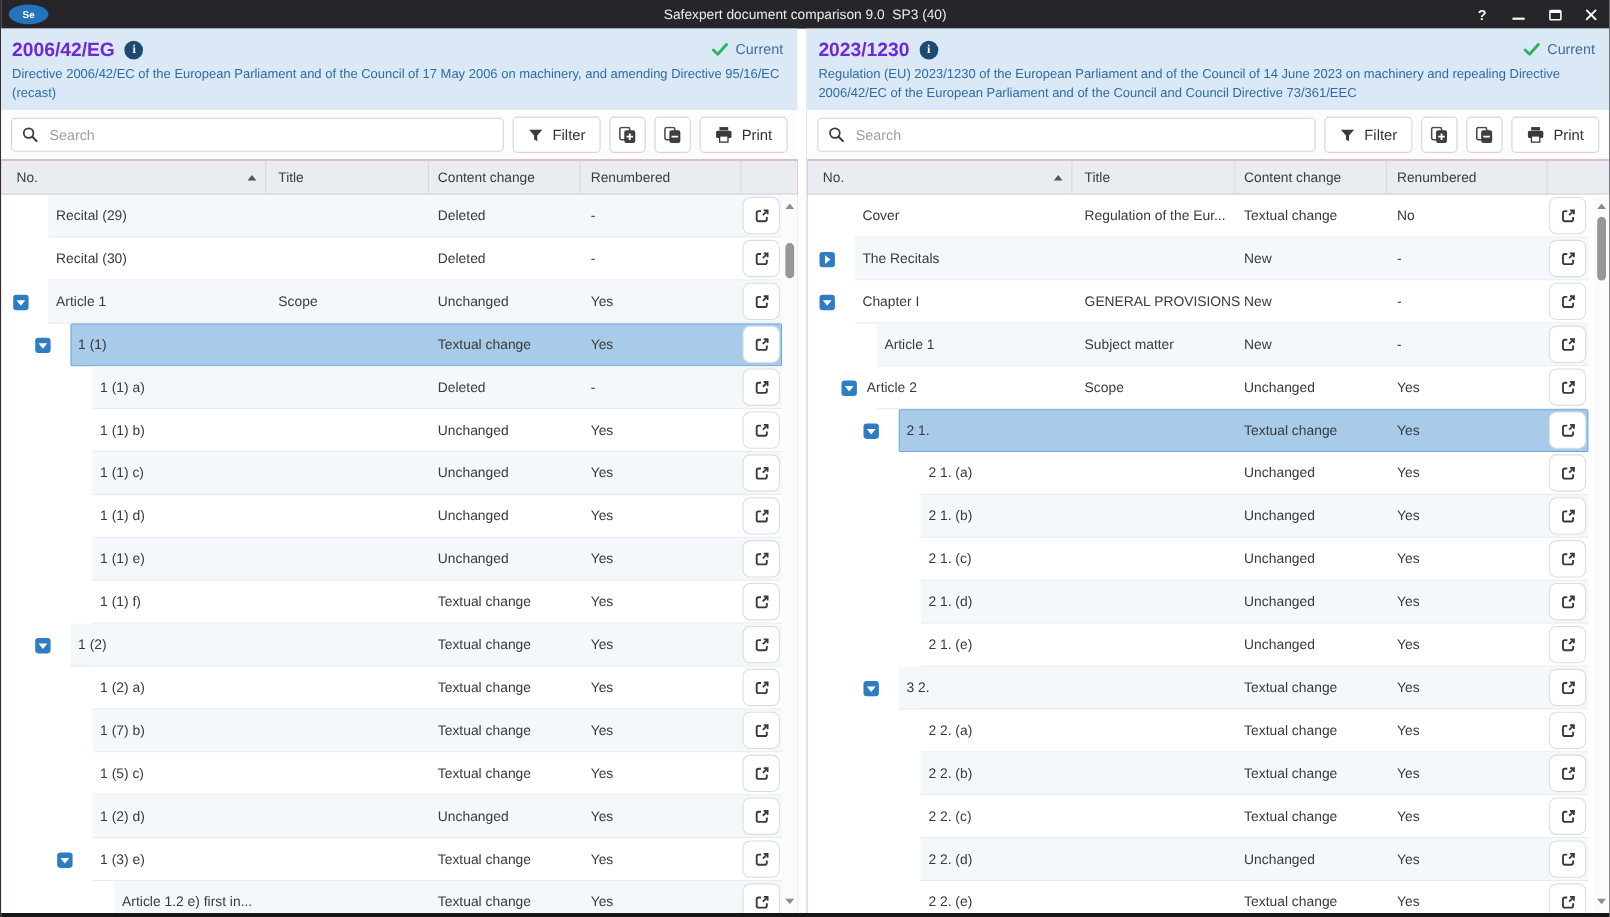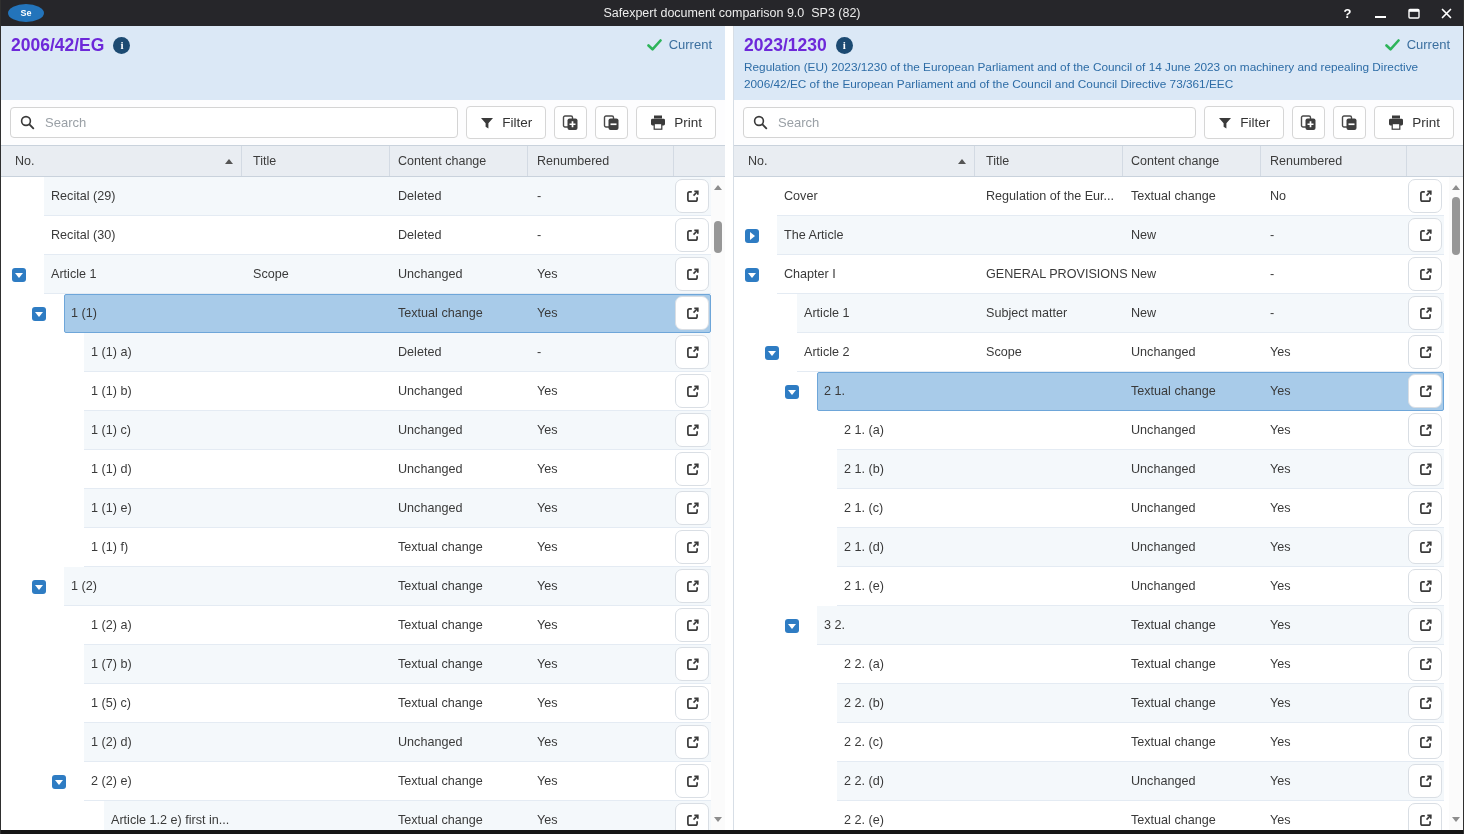--- a/index.html
+++ b/index.html
@@ -66,21 +66,21 @@
   .panel-right .thumb{top:20px;height:58px;}
   .bottom-edge{position:absolute;left:0;right:0;bottom:0;height:4px;background:#161616;}
 </style>
 </head>
 <body>
 
 <div class="window">
 
   <div class="titlebar">
     <div class="logo">Se</div>
-    <div class="tb-title">Safexpert document comparison 9.0  SP3 (82)</div>
+    <div class="tb-title">Safexpert document comparison 9.0  SP3 (40)</div>
     <div class="tb-controls">
       <div class="tb-btn">
           <b>?</b>
         </div>
       <div class="tb-btn">
           <span class="min-bar"></span>
         </div>
       <div class="tb-btn">
         <svg width="12" height="11" viewBox="0 0 12 11">
           <rect x="1" y="1.5" width="10" height="8.5" rx="1" fill="none" stroke="#fff" stroke-width="1.4"></rect>
@@ -102,20 +102,21 @@
         <div class="doc-line">
           <span class="doc-number">2006/42/EG</span>
           <span class="info-icon">i</span>
         </div>
         <div class="current-box">
           <svg width="15" height="12" viewBox="0 0 15 12">
             <path d="M1.5 6.5 L5.5 10.3 L13.5 1.5" stroke="#2db45a" stroke-width="2.6" fill="none" stroke-linecap="round" stroke-linejoin="round"></path>
           </svg>
           <span>Current</span>
         </div>
+        <div class="desc">Directive 2006/42/EC of the European Parliament and of the Council of 17 May 2006 on machinery, and amending Directive 95/16/EC (recast)</div>
       </div>
 
       <div class="toolbar">
         <div class="search-box">
           <svg width="15" height="15" viewBox="0 0 15 15">
             <circle cx="6" cy="6" r="4.4" fill="none" stroke="#3a3a3a" stroke-width="1.6"></circle>
             <line x1="9.4" y1="9.4" x2="13.3" y2="13.3" stroke="#3a3a3a" stroke-width="1.9" stroke-linecap="round"></line>
           </svg>
           <input type="text" placeholder="Search" style="">
         </div>
@@ -365,21 +366,21 @@
                   <path d="M8.5 6.6 L12.6 2.5" fill="none" stroke="#3a3a3a" stroke-width="1.7"></path>
                   <path d="M9.3 2.3 H12.8 V5.8" fill="none" stroke="#3a3a3a" stroke-width="1.7"></path>
                 </svg>
               </button>
             </div>
             <div class="trow">
               <div class="rowbg" style="left: 83px;"></div>
               <span class="tree-btn" style="left: 51px;">
                 <i class="tri-down"></i>
               </span>
-              <span class="cell" style="left: 90px;">2 (2) e)</span>
+              <span class="cell" style="left: 90px;">1 (3) e)</span>
               <span class="cell" style="left: 397px;">Textual change</span>
               <span class="cell" style="left: 536px;">Yes</span>
               <button class="open-btn">
                 <svg width="15" height="15" viewBox="0 0 15 15">
                   <path d="M6.8 2.9 H4.6 Q2.9 2.9 2.9 4.6 V10.4 Q2.9 12.1 4.6 12.1 H10.4 Q12.1 12.1 12.1 10.4 V8.2" fill="none" stroke="#3a3a3a" stroke-width="1.7"></path>
                   <path d="M8.5 6.6 L12.6 2.5" fill="none" stroke="#3a3a3a" stroke-width="1.7"></path>
                   <path d="M9.3 2.3 H12.8 V5.8" fill="none" stroke="#3a3a3a" stroke-width="1.7"></path>
                 </svg>
               </button>
             </div>
@@ -485,21 +486,21 @@
                   <path d="M8.5 6.6 L12.6 2.5" fill="none" stroke="#3a3a3a" stroke-width="1.7"></path>
                   <path d="M9.3 2.3 H12.8 V5.8" fill="none" stroke="#3a3a3a" stroke-width="1.7"></path>
                 </svg>
               </button>
             </div>
             <div class="trow">
               <div class="rowbg shaded" style="left: 43px;"></div>
               <span class="tree-btn" style="left: 11px;">
                 <i class="tri-right"></i>
               </span>
-              <span class="cell" style="left: 50px;">The Article</span>
+              <span class="cell" style="left: 50px;">The Recitals</span>
               <span class="cell" style="left: 397px;">New</span>
               <span class="cell" style="left: 536px;">-</span>
               <button class="open-btn">
                 <svg width="15" height="15" viewBox="0 0 15 15">
                   <path d="M6.8 2.9 H4.6 Q2.9 2.9 2.9 4.6 V10.4 Q2.9 12.1 4.6 12.1 H10.4 Q12.1 12.1 12.1 10.4 V8.2" fill="none" stroke="#3a3a3a" stroke-width="1.7"></path>
                   <path d="M8.5 6.6 L12.6 2.5" fill="none" stroke="#3a3a3a" stroke-width="1.7"></path>
                   <path d="M9.3 2.3 H12.8 V5.8" fill="none" stroke="#3a3a3a" stroke-width="1.7"></path>
                 </svg>
               </button>
             </div>
@@ -532,21 +533,21 @@
                   <path d="M8.5 6.6 L12.6 2.5" fill="none" stroke="#3a3a3a" stroke-width="1.7"></path>
                   <path d="M9.3 2.3 H12.8 V5.8" fill="none" stroke="#3a3a3a" stroke-width="1.7"></path>
                 </svg>
               </button>
             </div>
             <div class="trow">
               <div class="rowbg" style="left: 63px;"></div>
               <span class="tree-btn" style="left: 31px;">
                 <i class="tri-down"></i>
               </span>
-              <span class="cell" style="left: 70px;">Article 2</span>
+              <span class="cell" style="left: 54px;">Article 2</span>
               <span class="cell" style="left: 252px;">Scope</span>
               <span class="cell" style="left: 397px;">Unchanged</span>
               <span class="cell" style="left: 536px;">Yes</span>
               <button class="open-btn">
                 <svg width="15" height="15" viewBox="0 0 15 15">
                   <path d="M6.8 2.9 H4.6 Q2.9 2.9 2.9 4.6 V10.4 Q2.9 12.1 4.6 12.1 H10.4 Q12.1 12.1 12.1 10.4 V8.2" fill="none" stroke="#3a3a3a" stroke-width="1.7"></path>
                   <path d="M8.5 6.6 L12.6 2.5" fill="none" stroke="#3a3a3a" stroke-width="1.7"></path>
                   <path d="M9.3 2.3 H12.8 V5.8" fill="none" stroke="#3a3a3a" stroke-width="1.7"></path>
                 </svg>
               </button>

